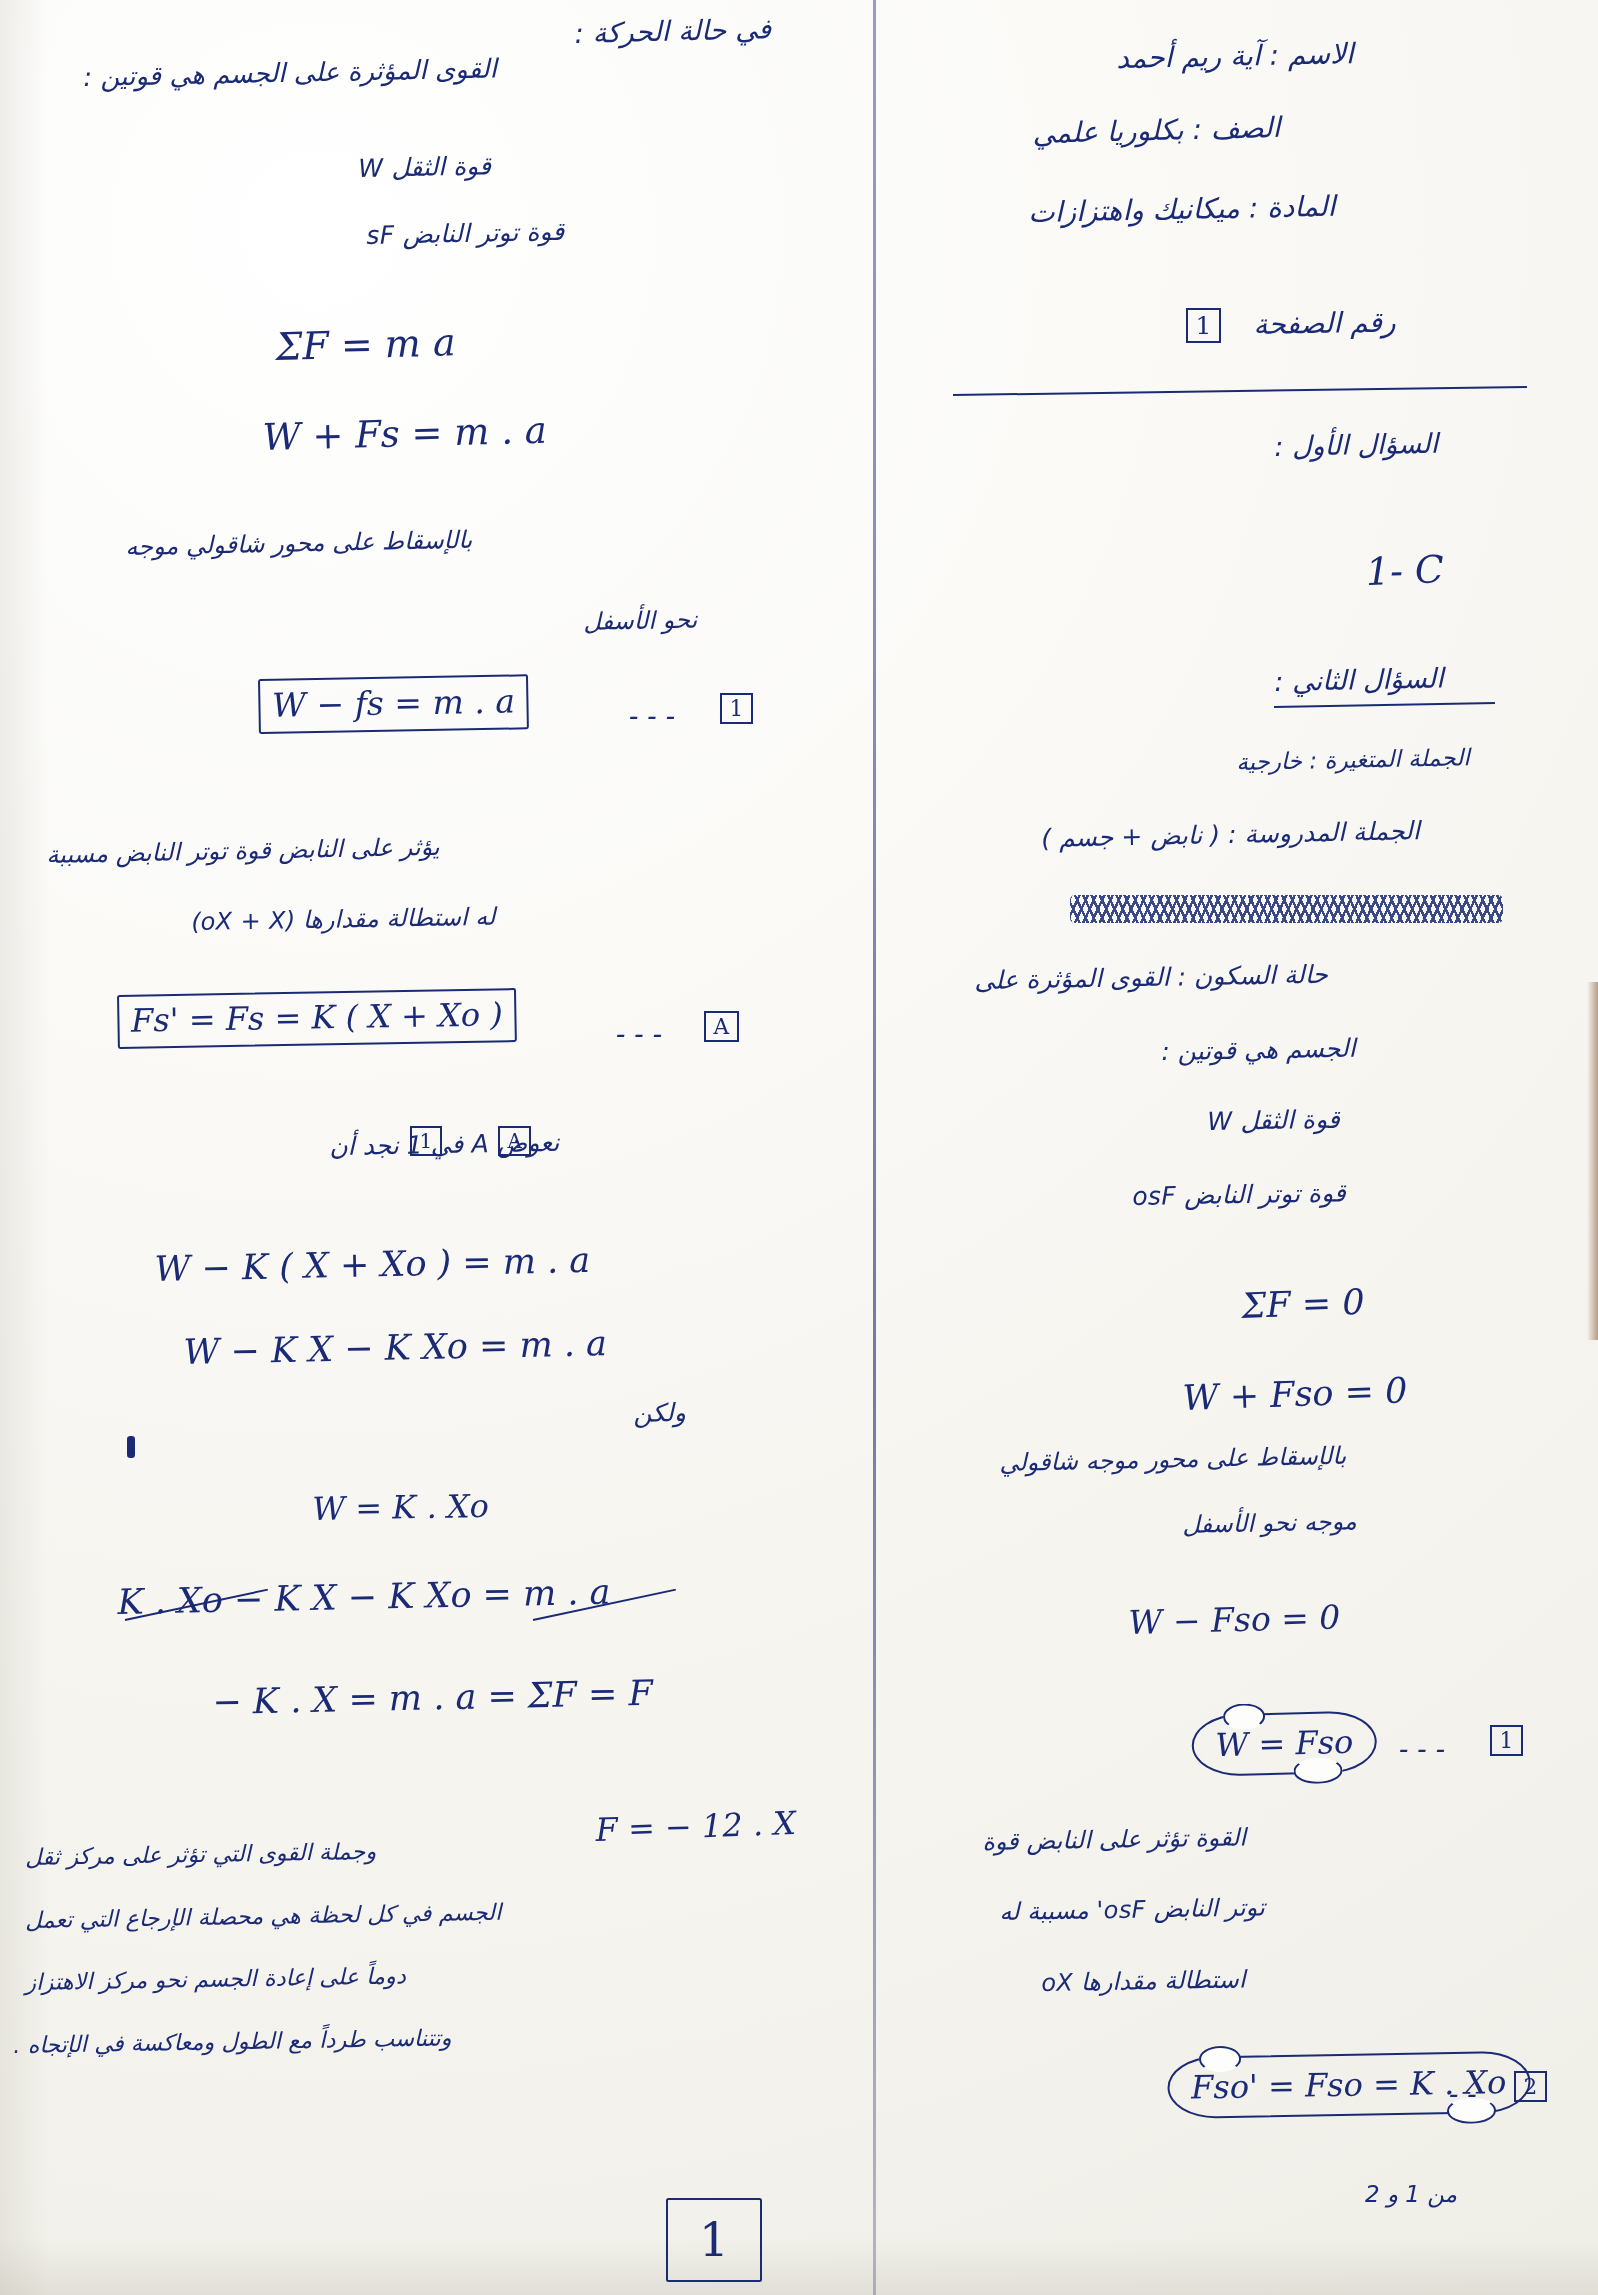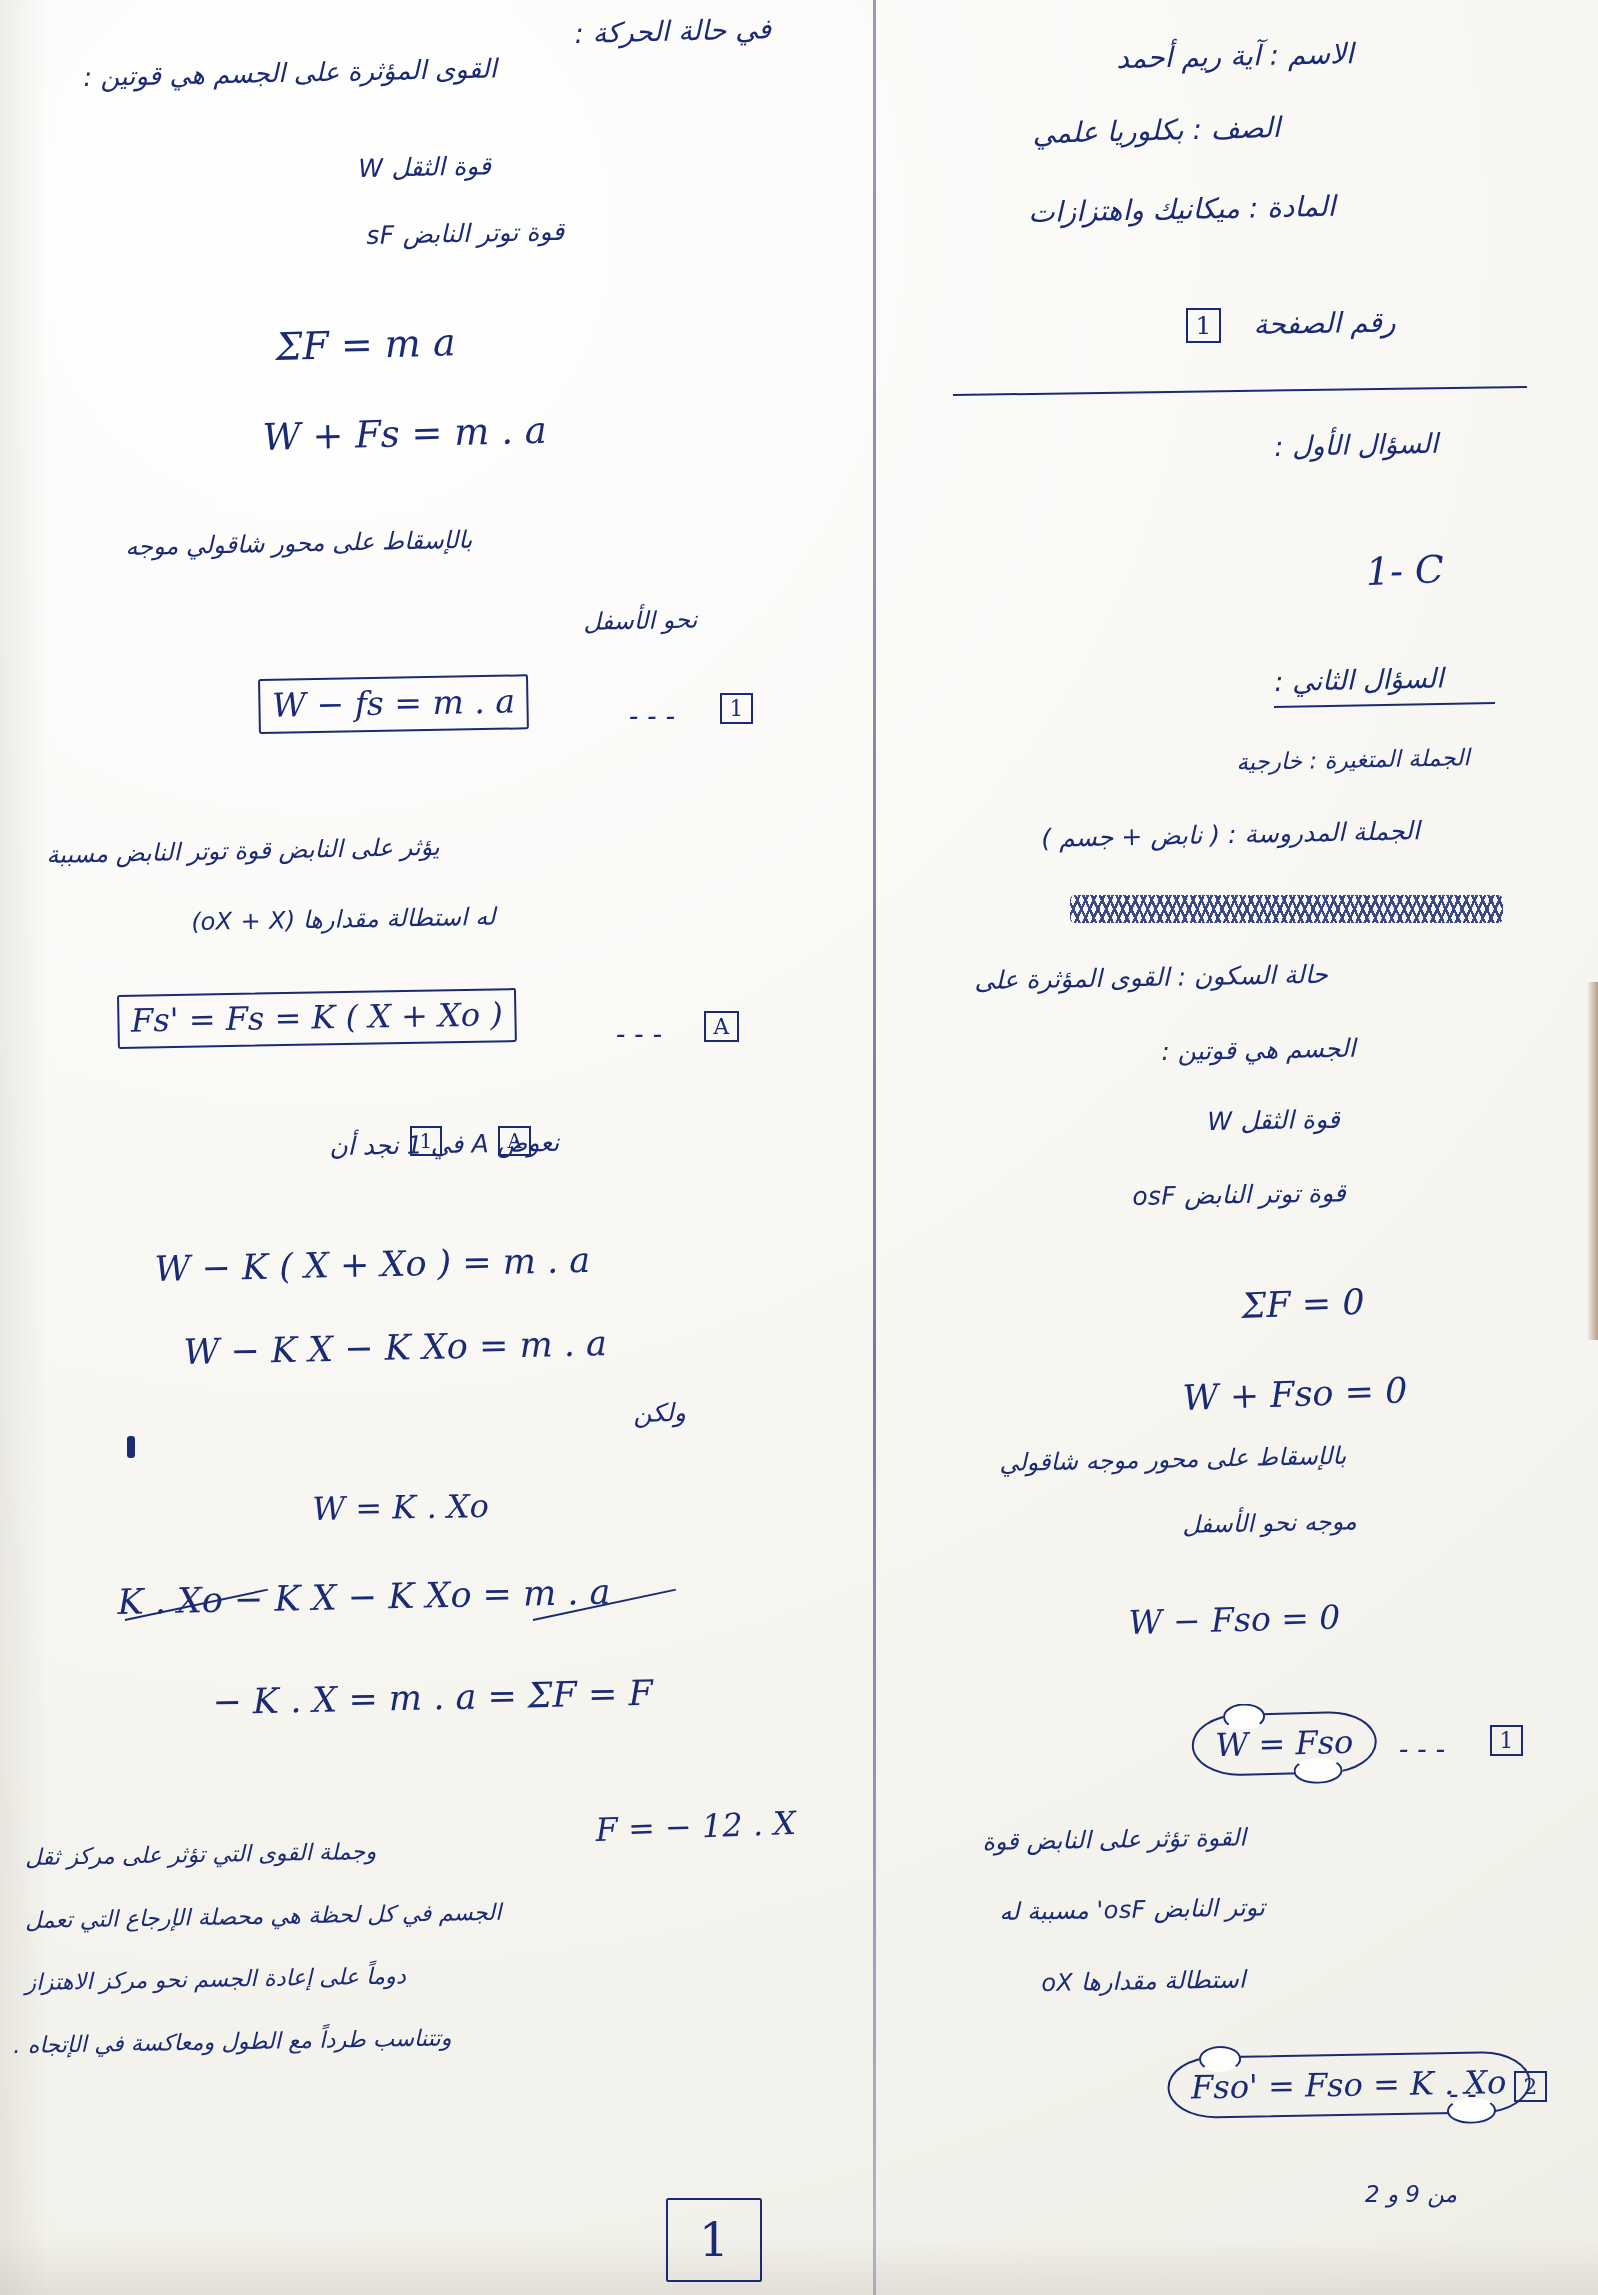--- a/index.html
+++ b/index.html
@@ -212,21 +212,21 @@
   <div class="ink ar hand" style="left:982px; top:1828px; font-size:24px; transform: rotate(-1.0deg);">القوة تؤثر على النابض قوة</div>
 
   <div class="ink ar hand" style="left:999px; top:1898px; font-size:24px; transform: rotate(-1.0deg);">توتر النابض Fso' مسببة له</div>
 
   <div class="ink ar hand" style="left:1041px; top:1969px; font-size:24px; transform: rotate(-1.0deg);">استطالة مقدارها Xo</div>
 
   <div class="ink cloud eq" style="left:978px; top:2057px; font-size:32px; transform: rotate(-1.0deg);">Fso' = Fso = K . Xo</div>
   <div class="ink eq" style="left:1449px; top:2077px; font-size:28px;">- -</div>
   <div class="ink tagbox" style="left:1514px; top:2071px; font-size:21.6px;">2</div>
 
-  <div class="ink ar hand" style="left:1365px; top:2181px; font-size:23px;">من 9 و 2</div>
+  <div class="ink ar hand" style="left:1365px; top:2181px; font-size:23px;">من 1 و 2</div>
 
   
 
   
 
   <div class="ink ar hand" style="left:574px; top:16.7px; font-size:27.5px; transform: rotate(-1.4deg);">في حالة الحركة :</div>
 
   <div class="ink ar hand" style="left:83px; top:62px; font-size:26px; transform: rotate(-1.2deg);">القوى المؤثرة على الجسم هي قوتين :</div>
 
   <div class="ink ar hand" style="left:358px; top:154px; font-size:25px; transform: rotate(-1.2deg);">قوة الثقل  W</div>

